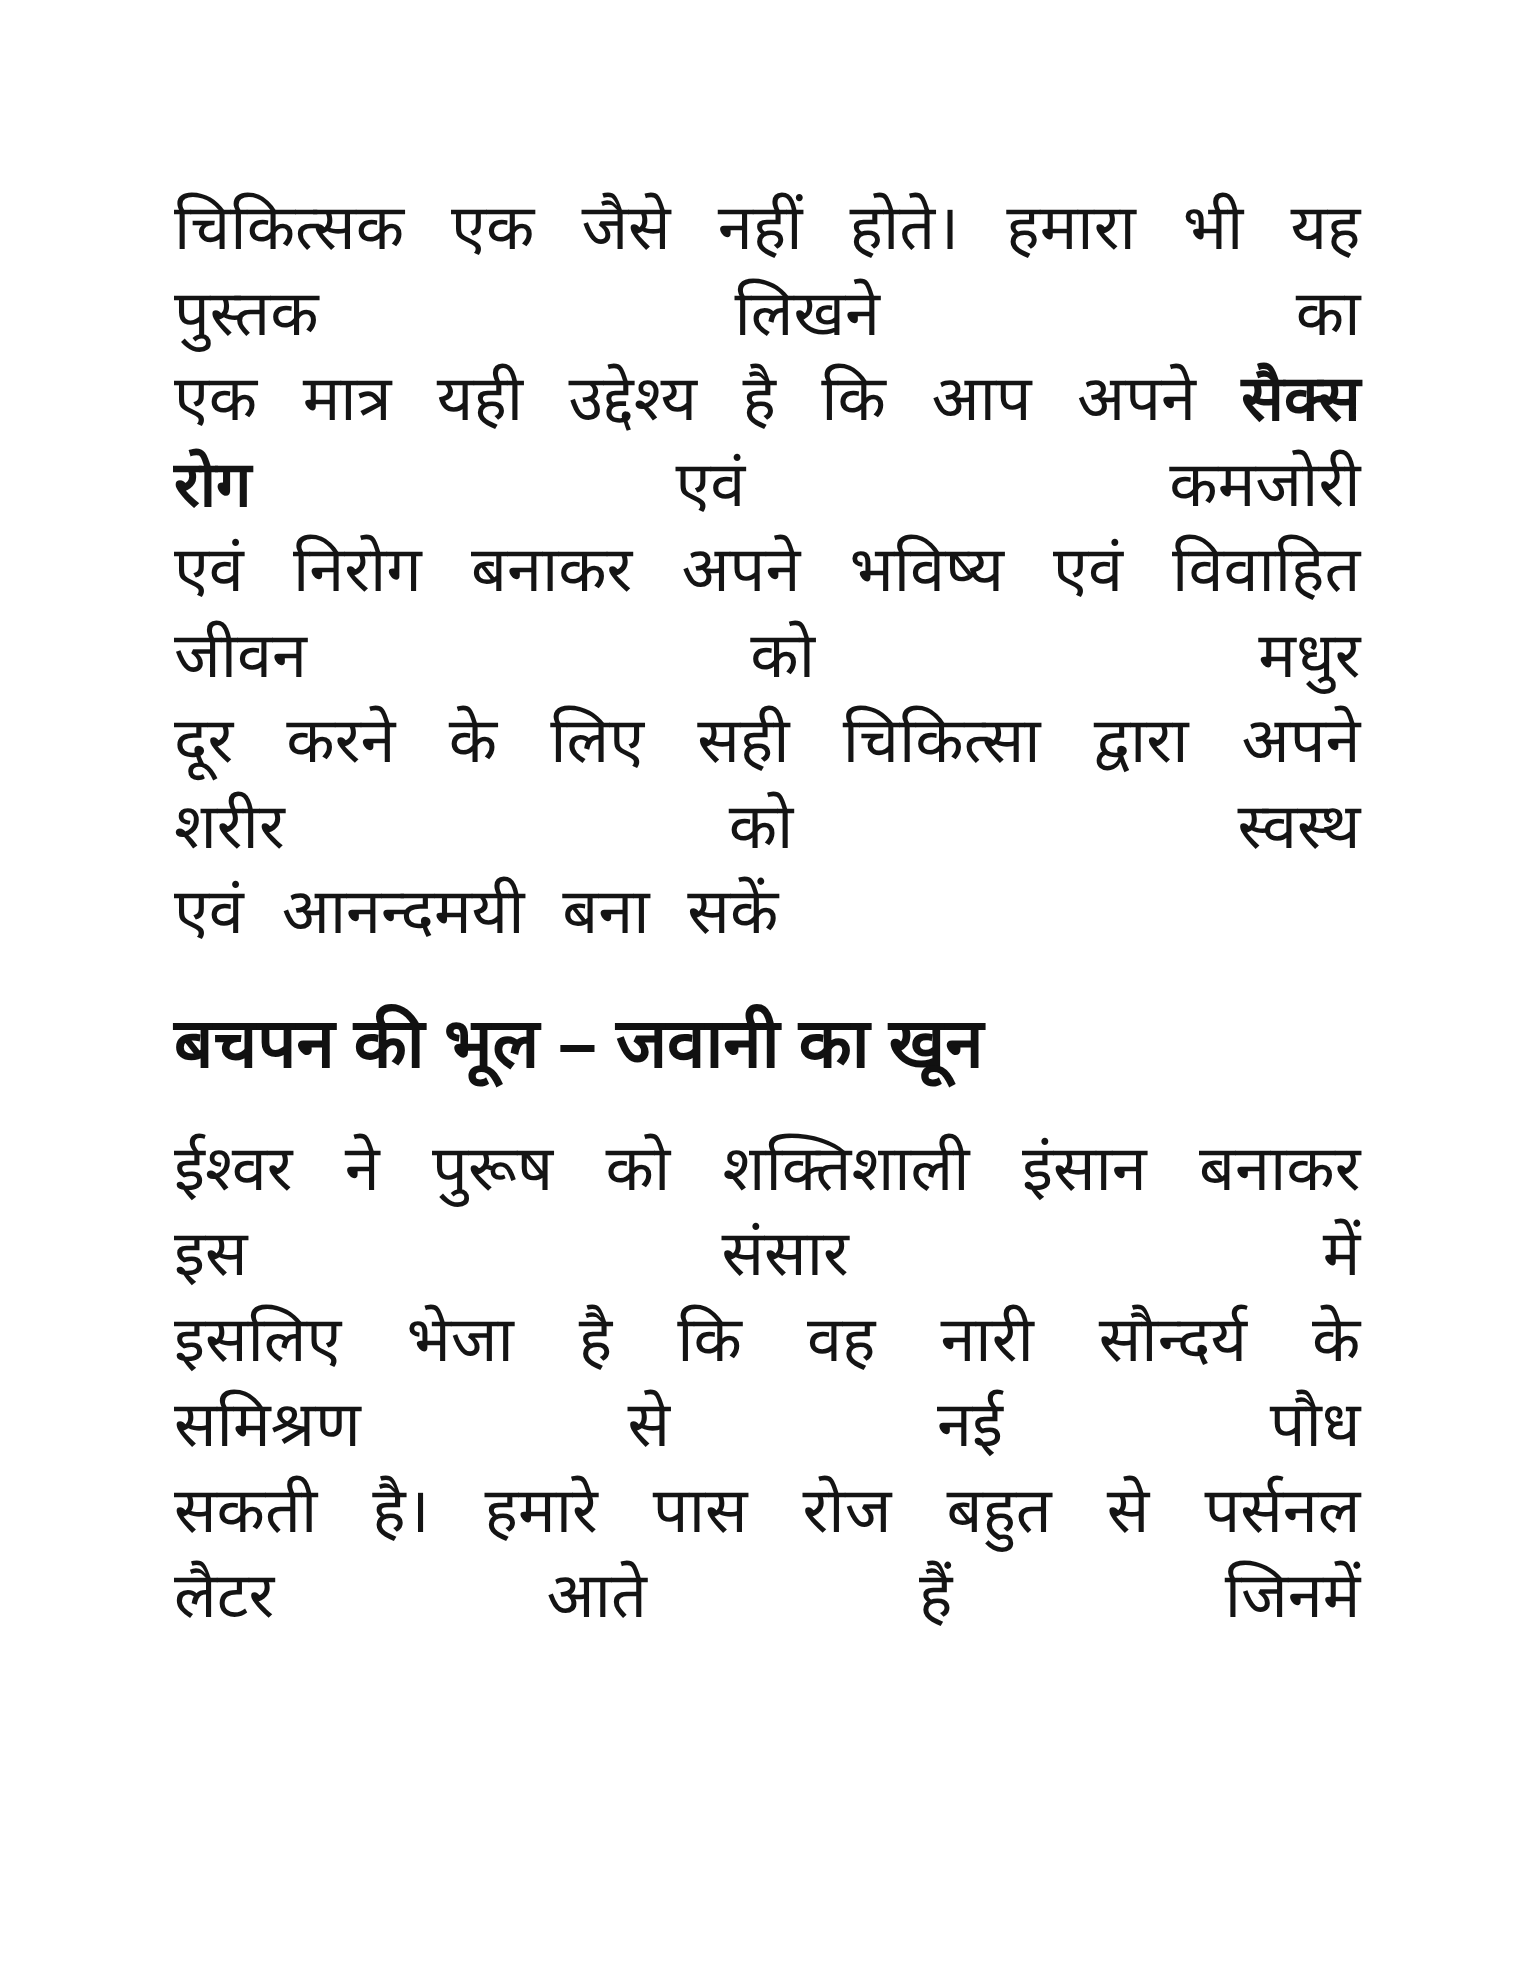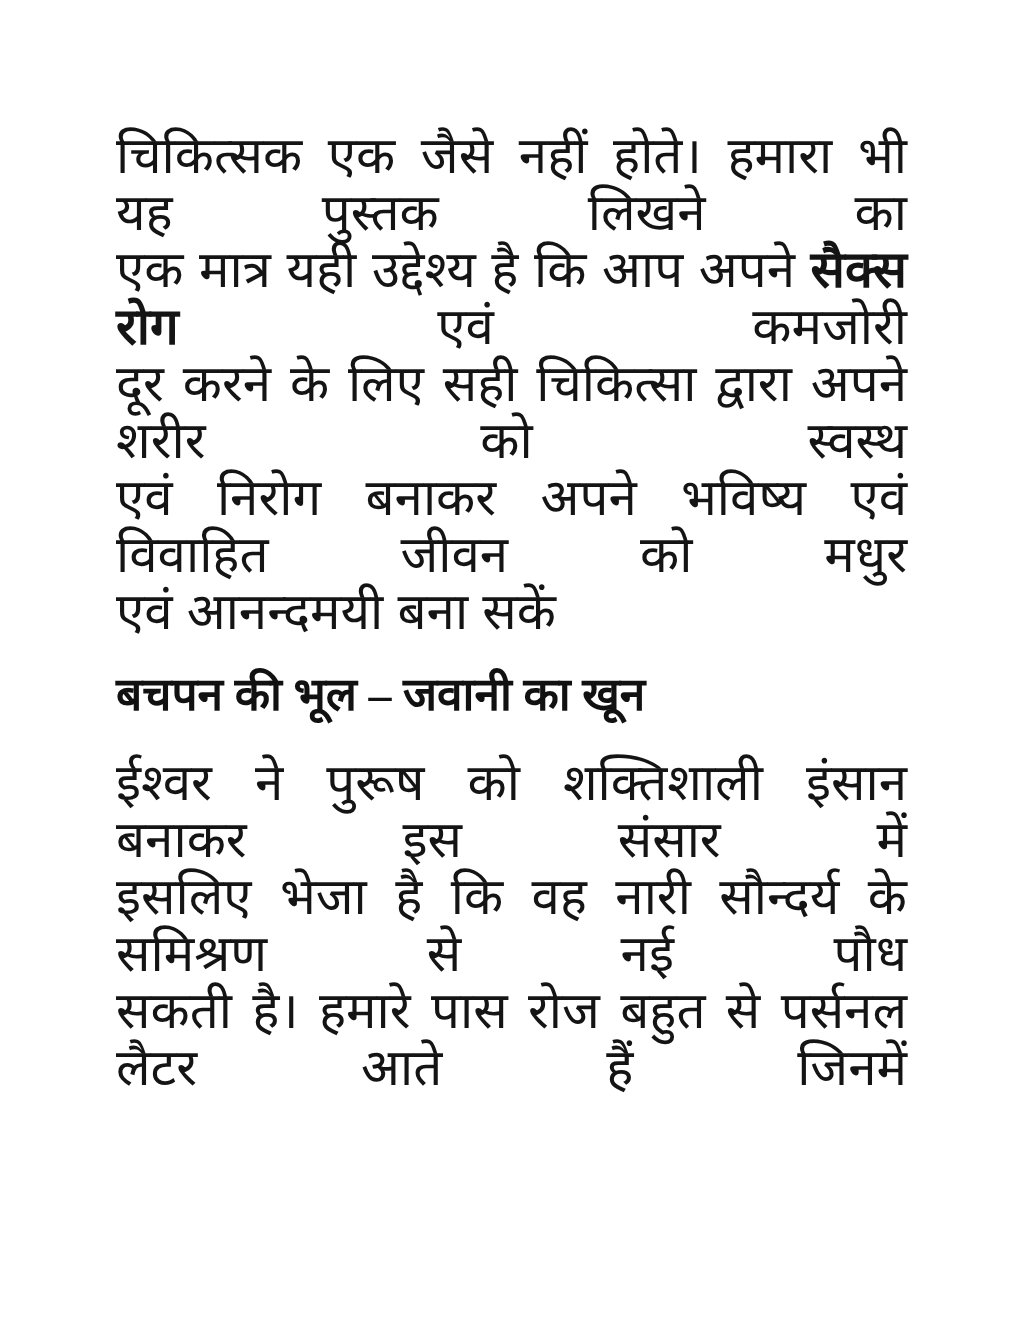--- a/index.html
+++ b/index.html
@@ -15,65 +15,65 @@
     background: #ffffff;
     overflow: hidden;
     font-family: "Liberation Sans", "DejaVu Sans", sans-serif;
     color: #141414;
   }
   .content {
     box-sizing: border-box;
     padding: 127px 117px 0 116px;
   }
   .t-line {
-    font-size: 51px;
+    font-size: 42px;
     line-height: 57px;
     white-space: normal;
     text-align: justify;
     text-align-last: justify;
     color: #141414;
+    font-family: Liberation Mono, monospace;
   }
   .t-line.last-line {
     text-align: center;
     text-align-last: left;
   }
   .t-line b, .t-line .bold-seg {
     font-weight: 700;
   }
   .section-heading {
     font-size: 46px;
     line-height: 62px;
     font-weight: 700;
     margin-top: 24px;
     margin-bottom: 28px;
     text-align: left;
     color: #111111;
-    font-family: Liberation Serif, serif;
   }
   .para {
     margin: 0;
     padding: 0;
   }
   .body-para {
     margin-top: 2px;
   }
 </style>
 </head>
 <body>
 
 <div class="page">
   <div class="content">
 
     <div class="para intro-para">
       <div class="t-line">चिकित्सक एक जैसे नहीं होते। हमारा भी यह पुस्तक लिखने का</div>
       <div class="t-line">
         <span>एक मात्र यही उद्देश्य है कि आप अपने </span><b>सैक्स रोग</b><span> एवं कमजोरी</span>
       </div>
+      <div class="t-line">एवं निरोग बनाकर अपने भविष्य एवं विवाहित जीवन को मधुर</div>
       <div class="t-line">दूर करने के लिए सही चिकित्सा द्वारा अपने शरीर को स्वस्थ</div>
-      <div class="t-line">एवं निरोग बनाकर अपने भविष्य एवं विवाहित जीवन को मधुर</div>
       <div class="t-line last-line">एवं आनन्दमयी बना सकें</div>
     </div>
 
     <div class="section-heading">बचपन की भूल – जवानी का खून</div>
 
     <div class="para body-para">
       <div class="t-line">ईश्वर ने पुरूष को शक्तिशाली इंसान बनाकर इस संसार में</div>
       <div class="t-line">इसलिए भेजा है कि वह नारी सौन्दर्य के समिश्रण से नई पौध</div>
       <div class="t-line">सकती है। हमारे पास रोज बहुत से पर्सनल लैटर आते हैं जिनमें</div>
 

